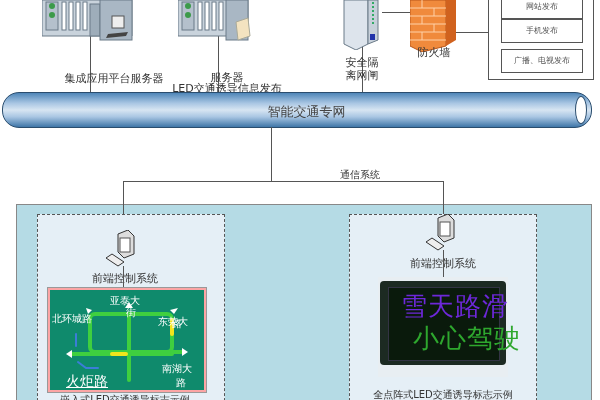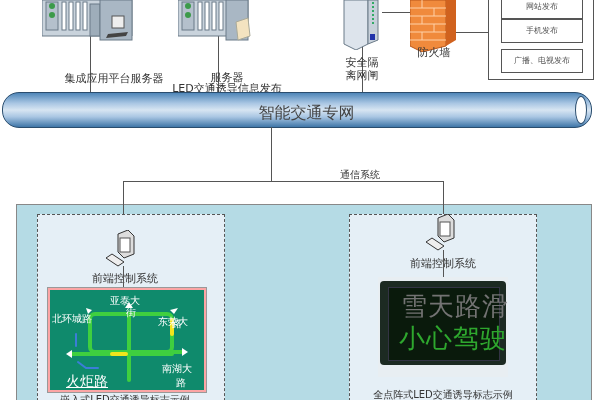--- a/index.html
+++ b/index.html
@@ -6,21 +6,21 @@
   body{width:600px;height:400px;position:relative;overflow:hidden;background:#ffffff;font-family:"DejaVu Sans",sans-serif;color:#333;}
   .abs{position:absolute;}
   .line{position:absolute;background:#555;}
   .label{position:absolute;font-size:11px;color:#333;text-align:center;white-space:nowrap;line-height:14px;}
   
   .server{position:absolute;}
   
   .pipe{position:absolute;left:2px;top:92px;width:588px;height:34px;border:1px solid #2a4d6e;border-radius:17px;
     background:linear-gradient(to bottom,#4f86b8 0%,#a9c6e3 30%,#d7e5f2 50%,#a9c6e3 70%,#3f76a8 100%);}
   .pipe-end{position:absolute;right:4px;top:3px;width:10px;height:26px;border-radius:50%;background:#fff;border:1px solid #2a4d6e;}
-  .pipe-label{position:absolute;left:0;right:0;top:10px;text-align:center;font-size:16px;color:#444;padding-left:19px;}
+  .pipe-label{position:absolute;left:0;right:0;top:10px;text-align:center;font-size:13px;color:#444;padding-left:19px;}
   
   .zone{position:absolute;left:16px;top:204px;width:574px;height:210px;background:#b5dbe5;border:1px solid #888;}
   .dash{position:absolute;border:1.5px dashed #555;background:#e5eff6;}
   .panel-box{position:absolute;border:1px solid #555;background:#fff;}
   .pub-item{position:absolute;left:12px;width:80px;height:22px;border:1px solid #555;background:#fff;font-size:8px;color:#555;text-align:center;line-height:22px;}
 </style>
 </head>
 <body>
 
 <div class="line" style="left:90px;top:36px;width:1px;height:56px;"></div>
@@ -163,16 +163,16 @@
     <rect x="16" y="8" width="10" height="14" fill="#fff" stroke="#555"></rect>
     <polygon points="2,28 8,24 20,32 14,36" fill="#eee" stroke="#333"></polygon>
   </svg>
 </div>
 <div class="label" style="left:398px;top:257px;width:90px;">前端控制系统</div>
 <div class="line" style="left:443px;top:250px;width:1px;height:32px;"></div>
 
 <div class="abs" style="left:378px;top:277px;width:130px;height:100px;background:#e8eef2;">
   <div class="abs" style="left:2px;top:4px;width:126px;height:84px;background:#1c2a22;border-radius:4px;"></div>
   <div class="abs" style="left:10px;top:10px;width:110px;height:72px;background:#0a1a0c;border:1px solid #334;"></div>
-  <div class="label" style="left:10px;top:14px;width:134px;font-size:26px;line-height:30px;color:#737373;letter-spacing:1px;">雪天路滑</div>
-  <div class="label" style="left:12px;top:46px;width:126px;font-size:26px;line-height:30px;color:#2ea72e;letter-spacing:1px;">小心驾驶</div>
+  <div class="label" style="left:10px;top:14px;width:134px;font-size:26px;line-height:30px;color:#6d28d9;letter-spacing:1px;">雪天路滑</div>
+  <div class="label" style="left:26px;top:46px;width:126px;font-size:26px;line-height:30px;color:#2ea72e;letter-spacing:1px;">小心驾驶</div>
 </div>
 <div class="label" style="left:356px;top:388px;width:174px;font-size:10px;">全点阵式LED交通诱导标志示例</div>
 
 </body></html>

